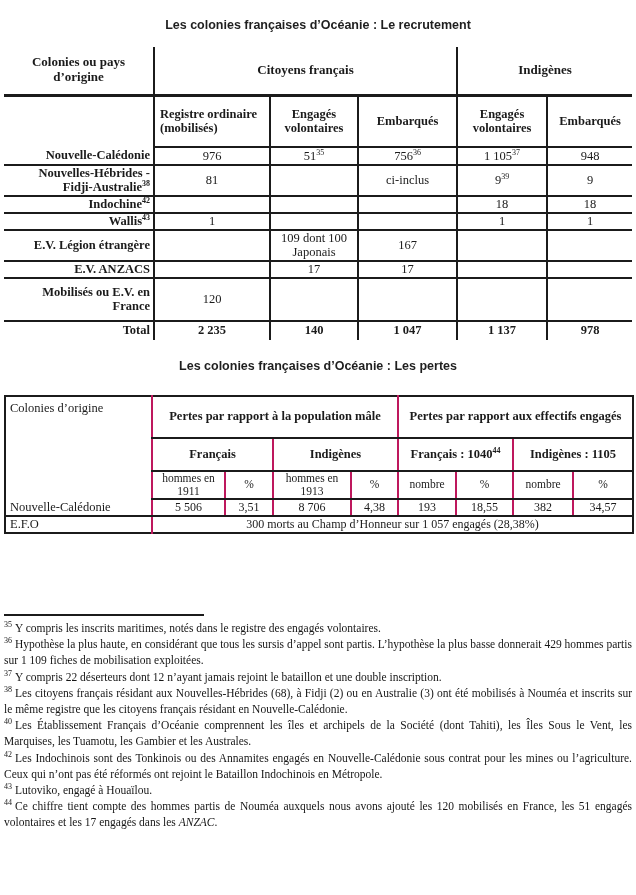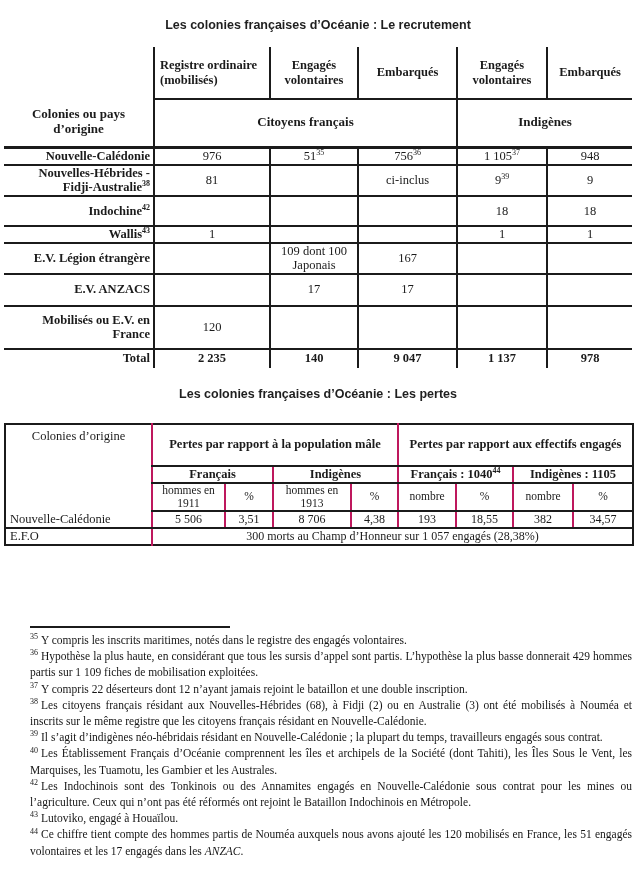--- a/index.html
+++ b/index.html
@@ -27,29 +27,29 @@
   .t1 .lbl{font-weight:bold;text-align:right;padding-right:3px;}
   .t1 .total td{font-weight:bold;}
   .bR{border-right:2px solid #1b1b1b;}
   .bB{border-bottom:2px solid #1b1b1b;}
   .bB3{border-bottom:3px solid #1b1b1b;}
   sup{font-size:8px;line-height:0;vertical-align:super;}
 
   
   .t2{margin-top:22px;border:2px solid #1b1b1b;font-size:12px;line-height:1.15;}
   .t2 td,.t2 th{text-align:center;vertical-align:middle;}
-  .t2 .origin{text-align:center;vertical-align:top;padding:4px 4px;font-size:12.5px;}
+  .t2 .origin{text-align:left;vertical-align:top;padding:4px 4px;font-size:12.5px;}
   .t2 .g{font-weight:bold;font-size:12.5px;}
   .t2 .g2{font-weight:bold;font-size:12.5px;}
   .t2 .s3{font-size:11.5px;}
   .t2 .rowlbl{text-align:left;padding-left:4px;font-size:12.5px;}
   .bL{border-left:2px solid #be185d;}
 
   
-  .footnotes{margin-top:80px;font-size:11.5px;line-height:16.2px;color:#161616;margin-left:26px;}
+  .footnotes{margin-top:80px;font-size:11.5px;line-height:16.2px;color:#161616;}
   .fn-rule{width:200px;border-top:2px solid #1b1b1b;height:0;margin-bottom:4px;}
   .fn{text-align:justify;}
   .fn sup{font-size:8px;margin-right:3px;}
 </style>
 </head>
 <body>
 
 <div class="page">
 
   <div class="doc-title" id="title1">Les colonies françaises d’Océanie : Le recrutement</div>
@@ -57,51 +57,51 @@
   <table class="t1">
     <colgroup>
       <col style="width:150px">
         <col style="width:116px">
         <col style="width:88px">
       <col style="width:99px">
         <col style="width:90px">
         <col style="width:85px">
     </colgroup>
     <tbody>
-        <tr style="height:52px">
+        <tr style="height:48px">
+      <th class="h1 bR bB3">Colonies ou pays d’origine</th>
+      <th class="h1 bR bB3" colspan="3">Citoyens français</th>
+      <th class="h1 bB3" colspan="2">Indigènes</th>
+    </tr>
+    <tr style="height:52px">
       <td class="bR"></td>
       <th class="h2 bR bB left">Registre ordinaire (mobilisés)</th>
       <th class="h2 bR bB">Engagés volontaires</th>
       <th class="h2 bR bB">Embarqués</th>
       <th class="h2 bR bB">Engagés volontaires</th>
       <th class="h2 bB">Embarqués</th>
-    </tr>
-    <tr style="height:48px">
-      <th class="h1 bR bB3">Colonies ou pays d’origine</th>
-      <th class="h1 bR bB3" colspan="3">Citoyens français</th>
-      <th class="h1 bB3" colspan="2">Indigènes</th>
     </tr>
 
     <tr style="height:18px">
       <td class="lbl bR bB"><span>Nouvelle-Calédonie</span><sup></sup></td>
       <td class="bR bB"><span>976</span><sup></sup></td>
       <td class="bR bB"><span>51</span><sup>35</sup></td>
       <td class="bR bB"><span>756</span><sup>36</sup></td>
       <td class="bR bB"><span>1 105</span><sup>37</sup></td>
       <td class="bB"><span>948</span><sup></sup></td>
     </tr>
     <tr style="height:14px">
       <td class="lbl bR bB"><span>Nouvelles-Hébrides - Fidji-Australie</span><sup>38</sup></td>
       <td class="bR bB"><span>81</span><sup></sup></td>
       <td class="bR bB"><span></span><sup></sup></td>
       <td class="bR bB"><span>ci-inclus</span><sup></sup></td>
       <td class="bR bB"><span>9</span><sup>39</sup></td>
       <td class="bB"><span>9</span><sup></sup></td>
     </tr>
-    <tr style="height:30px">
+    <tr style="height:17px">
       <td class="lbl bR bB"><span>Indochine</span><sup>42</sup></td>
       <td class="bR bB"><span></span></td>
       <td class="bR bB"><span></span></td>
       <td class="bR bB"><span></span></td>
       <td class="bR bB"><span>18</span></td>
       <td class="bB"><span>18</span></td>
     </tr>
     <tr style="height:17px">
       <td class="lbl bR bB"><span>Wallis</span><sup>43</sup></td>
       <td class="bR bB"><span>1</span></td>
@@ -111,41 +111,41 @@
       <td class="bB"><span>1</span></td>
     </tr>
     <tr style="height:20px">
       <td class="lbl bR bB"><span>E.V. Légion étrangère</span></td>
       <td class="bR bB"><span></span></td>
       <td class="bR bB"><span>109 dont 100 Japonais</span></td>
       <td class="bR bB"><span>167</span></td>
       <td class="bR bB"><span></span></td>
       <td class="bB"><span></span></td>
     </tr>
-    <tr style="height:32px">
+    <tr style="height:17px">
       <td class="lbl bR bB"><span>E.V. ANZACS</span></td>
       <td class="bR bB"><span></span></td>
       <td class="bR bB"><span>17</span></td>
       <td class="bR bB"><span>17</span></td>
       <td class="bR bB"><span></span></td>
       <td class="bB"><span></span></td>
     </tr>
     <tr style="height:43px">
       <td class="lbl bR bB"><span>Mobilisés ou E.V. en France</span></td>
       <td class="bR bB"><span>120</span></td>
       <td class="bR bB"><span></span></td>
       <td class="bR bB"><span></span></td>
       <td class="bR bB"><span></span></td>
       <td class="bB"><span></span></td>
     </tr>
     <tr class="total" style="height:19px">
       <td class="lbl bR"><span>Total</span></td>
       <td class="bR"><span>2 235</span></td>
       <td class="bR"><span>140</span></td>
-      <td class="bR"><span>9 047</span></td>
+      <td class="bR"><span>1 047</span></td>
       <td class="bR"><span>1 137</span></td>
       <td><span>978</span></td>
     </tr>
   </tbody>
     </table>
 
   <div class="doc-title" id="title2">Les colonies françaises d’Océanie : Les pertes</div>
 
   <table class="t2">
     <colgroup>
@@ -158,21 +158,21 @@
       <col style="width:57px">
         <col style="width:60px">
         <col style="width:60px">
     </colgroup>
     <tbody>
         <tr style="height:42px">
       <td class="origin" rowspan="3">Colonies d’origine</td>
       <th class="g bL bB" colspan="4">Pertes par rapport à la population mâle</th>
       <th class="g bL bB" colspan="4">Pertes par rapport aux effectifs engagés</th>
     </tr>
-    <tr style="height:17px">
+    <tr style="height:33px">
       <th class="g2 bL bB" colspan="2"><span>Français</span></th>
       <th class="g2 bL bB" colspan="2"><span>Indigènes</span></th>
       <th class="g2 bL bB" colspan="2"><span>Français : 1040</span><sup>44</sup></th>
       <th class="g2 bL bB" colspan="2"><span>Indigènes : 1105</span></th>
     </tr>
     <tr style="height:24px">
       <th class="s3 bL bB">hommes en 1911</th>
       <th class="s3 bL bB">%</th>
       <th class="s3 bL bB">hommes en 1913</th>
       <th class="s3 bL bB">%</th>
@@ -198,20 +198,19 @@
     </tr>
   </tbody>
     </table>
 
   <div class="footnotes">
     <div class="fn-rule"></div>
     <div class="fn"><sup>35</sup><span>Y compris les inscrits maritimes, notés dans le registre des engagés volontaires.</span><span></span><i></i><span></span></div>
     <div class="fn"><sup>36</sup><span>Hypothèse la plus haute, en considérant que tous les sursis d’appel sont partis. L’hypothèse la plus basse donnerait 429 hommes partis sur 1 109 fiches de mobilisation exploitées.</span><span></span><i></i><span></span></div>
     <div class="fn"><sup>37</sup><span>Y compris 22 déserteurs dont 12 n’ayant jamais rejoint le bataillon et une double inscription.</span><span></span><i></i><span></span></div>
     <div class="fn"><sup>38</sup><span>Les citoyens français résidant aux Nouvelles-Hébrides (68), à Fidji (2) ou en Australie (3) ont été mobilisés à Nouméa et inscrits sur le même registre que les citoyens français résidant en Nouvelle-Calédonie.</span><span></span><i></i><span></span></div>
-    <div class="fn"><sup>39</sup><span>Il s’agit d’indigènes néo-hébridais résidant en Nouvelle-Calédonie ; la plupart du temps, travailleurs engagés sous contrat.</span><span></span><i></i><span></span></div>
     <div class="fn"><sup>40</sup><span>Les Établissement Français d’Océanie comprennent les îles et archipels de la Société (dont Tahiti), les Îles Sous le Vent, les Marquises, les Tuamotu, les Gambier et les Australes.</span><span></span><i></i><span></span></div>
     <div class="fn"><sup>42</sup><span>Les Indochinois sont des Tonkinois ou des Annamites engagés en Nouvelle-Calédonie sous contrat pour les mines ou l’agriculture. Ceux qui n’ont pas été réformés ont rejoint le Bataillon Indochinois en Métropole.</span><span></span><i></i><span></span></div>
     <div class="fn"><sup>43</sup><span>Lutoviko, engagé à Houaïlou.</span><span></span><i></i><span></span></div>
     <div class="fn"><sup>44</sup><span></span><span>Ce chiffre tient compte des hommes partis de Nouméa auxquels nous avons ajouté les 120 mobilisés en France, les 51 engagés volontaires et les 17 engagés dans les </span><i>ANZAC</i><span>.</span></div>
   </div>
 
 </div>
 
 </body></html>

